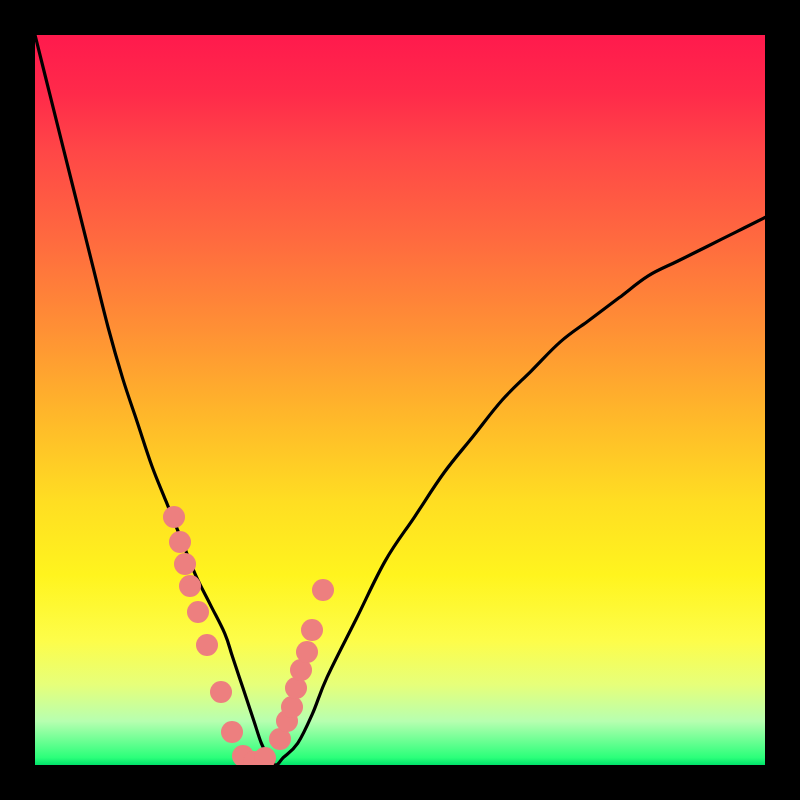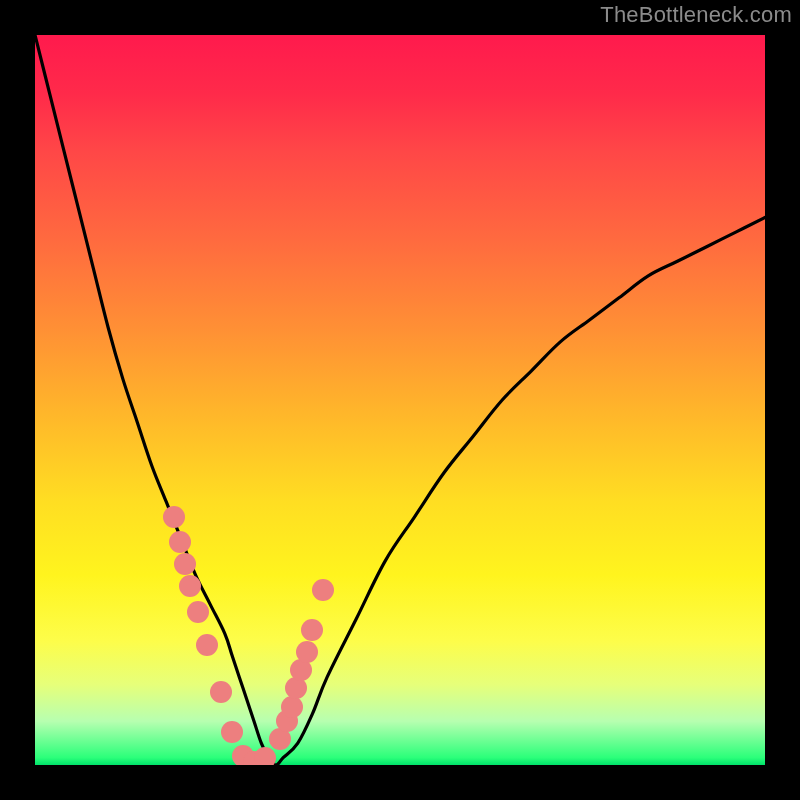--- a/index.html
+++ b/index.html
@@ -70,21 +70,20 @@
     font-size: 22px;
     font-weight: 500;
     letter-spacing: 0.2px;
     z-index: 5;
   }
 </style>
 </head>
 <body>
 
 <div class="frame">
-  <div class="watermark">TheBottleneck.com</div>
 
   <div class="plot-area">
     <div class="gradient"></div>
 
     <svg class="curve-layer" viewBox="0 0 730 730" preserveAspectRatio="none">
       <path id="curve-path" d="M 0 0 C 2.6279999999999997 10.511999999999995 9.344000000000001 37.37599999999996 14.6 58.39999999999998 C 19.855999999999998 79.42399999999999 23.944 95.77600000000005 29.2 116.80000000000007 C 34.455999999999996 137.82400000000007 38.544 154.17600000000007 43.8 175.20000000000005 C 49.056 196.22400000000002 53.144 212.57599999999996 58.4 233.59999999999997 C 63.656 254.62399999999997 67.744 272.29 73 292 C 78.256 311.71 82.344 326.018 87.6 343.09999999999997 C 92.856 360.18199999999996 96.944 371.132 102.2 386.90000000000003 C 107.456 402.66800000000006 111.544 416.24600000000004 116.8 430.70000000000005 C 122.056 445.15400000000005 126.144 454.06 131.4 467.2 C 136.656 480.34 140.744 490.56 146 503.7 C 151.256 516.84 155.344 528.374 160.6 540.2 C 165.856 552.0260000000001 169.944 558.888 175.2 569.4 C 180.456 579.9119999999999 185.858 589.402 189.8 598.6 C 193.74200000000002 607.798 194.47200000000004 612.616 197.10000000000002 620.5 C 199.728 628.384 201.77200000000002 634.516 204.4 642.4 C 207.028 650.284 209.072 656.4159999999999 211.7 664.3 C 214.32799999999997 672.184 216.37199999999999 678.316 219 686.2 C 221.62800000000001 694.0840000000001 223.67200000000003 701.53 226.3 708.1 C 228.928 714.6700000000001 230.972 718.758 233.6 722.7 C 236.22799999999998 726.642 238.272 730 240.9 730 C 243.52800000000002 730 244.258 726.642 248.20000000000002 722.7 C 252.14200000000002 718.758 257.54400000000004 715.984 262.8 708.1 C 268.056 700.216 272.144 690.726 277.4 678.9 C 282.65599999999995 667.074 284.116 659.482 292 642.4 C 299.884 625.318 310.688 605.024 321.2 584 C 331.712 562.976 339.888 543.996 350.4 525.6 C 360.912 507.204 369.088 497.568 379.6 481.79999999999995 C 390.112 466.0319999999999 398.288 452.454 408.8 438 C 419.312 423.546 427.488 414.64 438 401.5 C 448.512 388.36 456.688 376.826 467.2 365 C 477.712 353.174 485.88800000000003 346.31199999999995 496.40000000000003 335.79999999999995 C 506.91200000000003 325.28799999999995 515.0880000000001 315.798 525.6 306.6 C 536.112 297.40200000000004 544.288 292.584 554.8 284.7 C 565.3119999999999 276.816 573.488 270.684 584 262.8 C 594.512 254.916 602.688 247.46999999999997 613.1999999999999 240.89999999999998 C 623.7119999999999 234.32999999999998 631.8879999999999 231.556 642.4 226.3 C 652.912 221.044 661.0880000000001 216.95600000000005 671.6 211.70000000000005 C 682.112 206.44400000000005 690.288 202.35600000000002 700.8 197.10000000000002 C 711.3119999999999 191.84400000000002 724.744 185.12800000000001 730 182.5" fill="none" stroke="#000" stroke-width="3.2" stroke-linecap="round"></path>
     </svg>
 
     <div class="dots-layer" id="dots-layer">
         <div class="dot" style="left: 138.7px; top: 481.8px;"></div>

